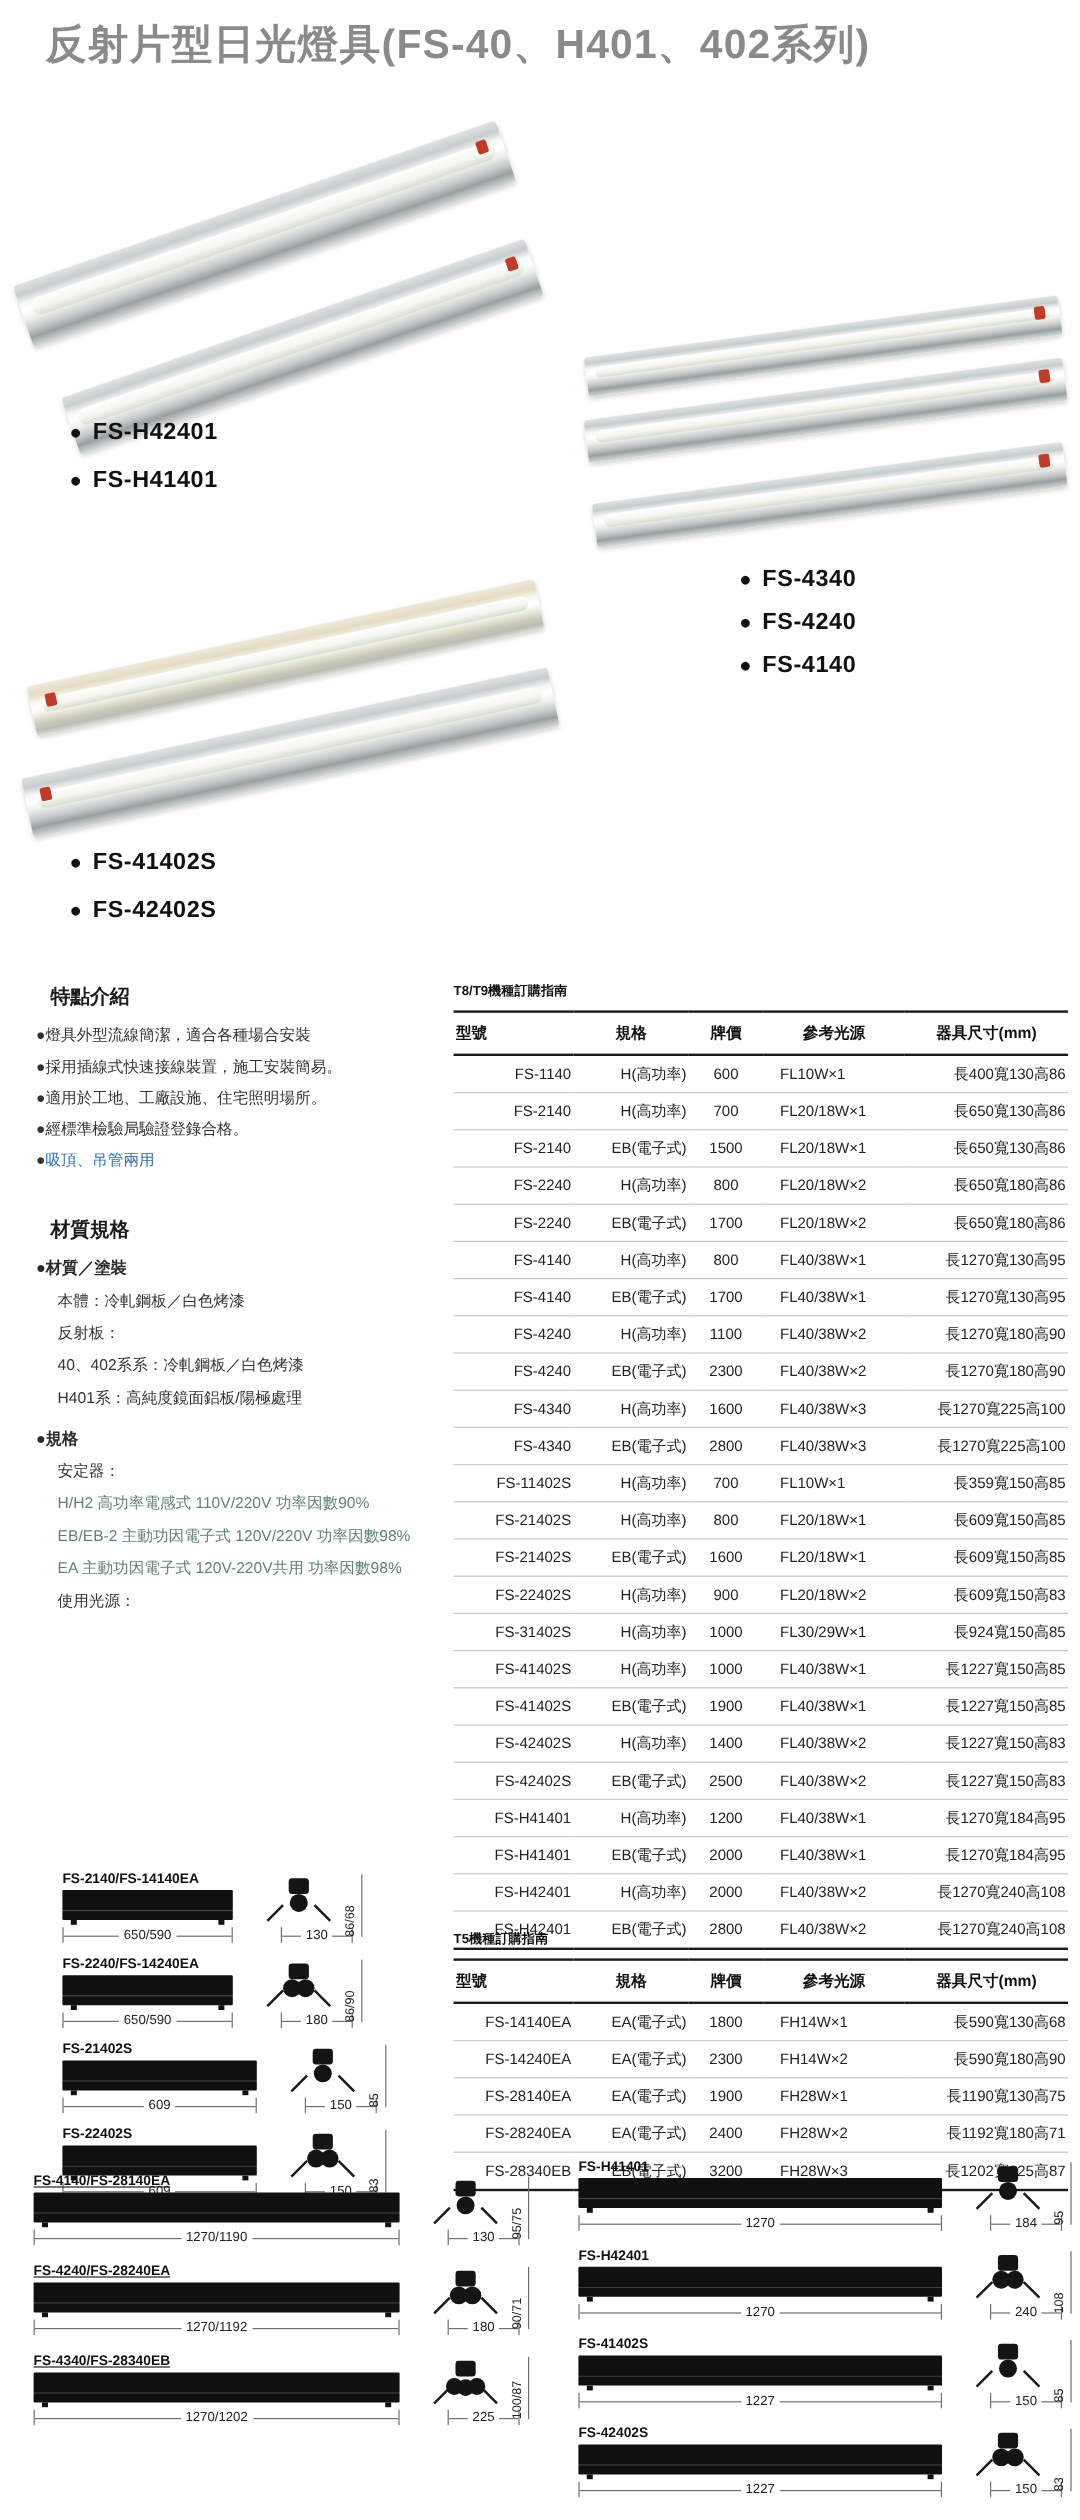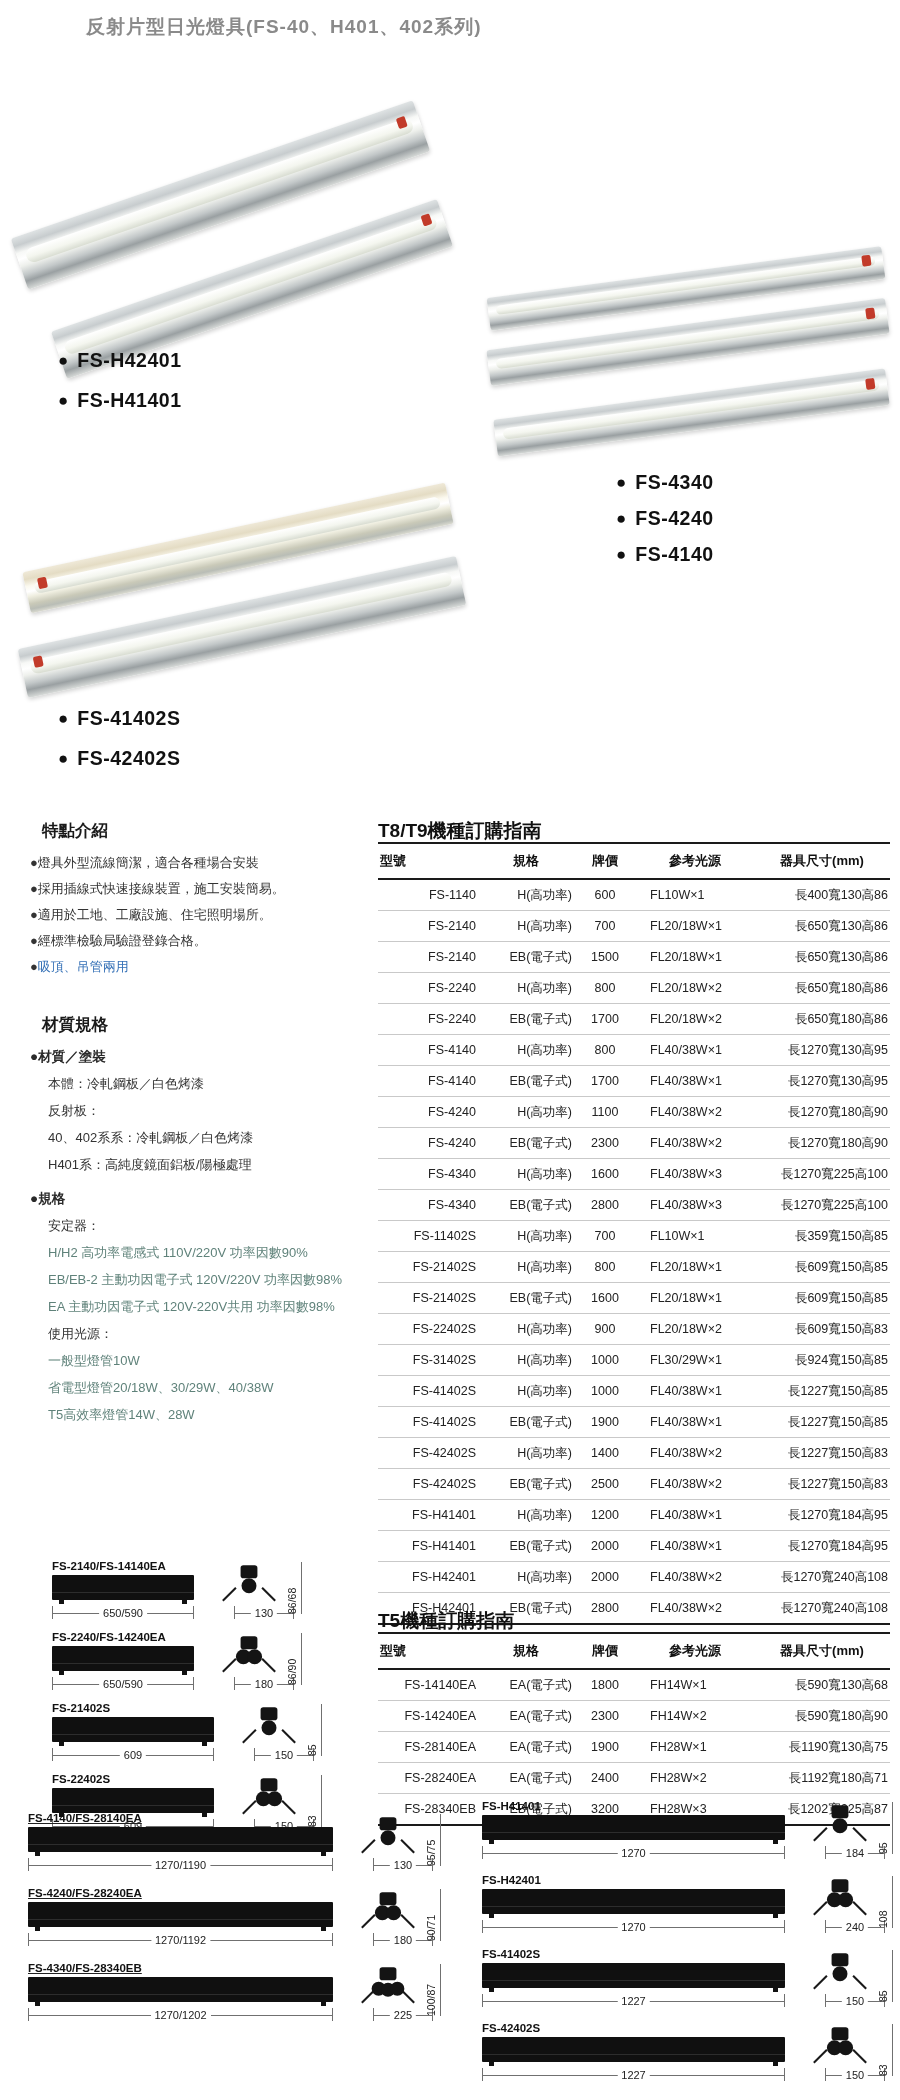--- a/index.html
+++ b/index.html
@@ -1,21 +1,21 @@
 <!DOCTYPE html>
 <html><head>
 <meta charset="utf-8">
 <style>
   html,body{margin:0;padding:0;background:#fff;}
   #page{position:relative;width:900px;height:2100px;background:#fff;overflow:hidden;
         font-family:"Liberation Sans","DejaVu Sans",sans-serif;color:#222;}
 
   
-  .page-title{position:absolute;left:38px;top:14px;font-size:19px;font-weight:bold;
-              color:#8a8a8a;letter-spacing:1px;margin-left:48px;}
+  .page-title{position:absolute;left:38px;top:14px;font-size:34px;font-weight:bold;
+              color:#8a8a8a;letter-spacing:1px;}
 
   
   .fixture{position:absolute;border-radius:3px;
     background:linear-gradient(180deg,#dfe3e4 0%,#c7ccce 16%,#f7f8f6 30%,#ffffff 42%,
                #eef0ec 55%,#c2c7c8 72%,#9aa0a2 84%,#d8dbd9 100%);
     box-shadow:0 2px 4px rgba(0,0,0,.18);}
   .fixture::before{content:"";position:absolute;left:2%;right:2%;top:28%;height:28%;
     border-radius:10px;background:linear-gradient(180deg,#ffffff,#f4f6ef 55%,#d9ddd2);}
   .fixture::after{content:"";position:absolute;right:3%;top:22%;width:9px;height:11px;
     background:#c23b2a;border-radius:2px;}
@@ -35,21 +35,21 @@
   
   .sec-head{position:absolute;left:42px;font-size:16.5px;font-weight:bold;color:#1a1a1a;}
   .textblock{position:absolute;left:30px;font-size:13px;color:#333;}
   .feat{line-height:26px;white-space:nowrap;}
   .sub-bold{font-weight:bold;font-size:13.5px;color:#2a2a2a;line-height:26px;}
   .ind{padding-left:18px;line-height:27px;white-space:nowrap;}
   .blue{color:#3470b6;}
   .teal{color:#5f827a;}
 
   
-  .tbl-title{position:absolute;font-size:19px;font-weight:bold;color:#111;}
+  .tbl-title{position:absolute;font-size:11px;font-weight:bold;color:#111;}
   .otable{position:absolute;border-collapse:collapse;table-layout:fixed;width:512px;}
   .otable th{border-top:2px solid #1a1a1a;border-bottom:2px solid #1a1a1a;
     font-size:13px;font-weight:bold;padding:8px 2px;color:#111;text-align:center;}
   .otable td{border-bottom:1px solid #c9c9c9;font-size:12.5px;padding:6.5px 2px;color:#222;}
   .otable tr:last-child td{border-bottom:2px solid #1a1a1a;}
   .otable th:nth-child(1){text-align:left;padding-left:2px;}
   .otable td:nth-child(1){text-align:right;padding-left:2px;}
   .otable td:nth-child(2){text-align:right;padding-left:16px;}
   .otable td:nth-child(3){text-align:center;}
   .otable td:nth-child(4){text-align:left;padding-left:14px;}
@@ -160,25 +160,20 @@
 
   <div class="textblock" style="top:1186px;">
     <div class="sub-bold">●規格</div>
     <div class="ind">安定器：</div>
     <div id="ballast-lines">
         <div class="ind teal" style="color: rgb(95, 130, 122);">H/H2 高功率電感式 110V/220V 功率因數90%</div>
         <div class="ind teal" style="color: rgb(95, 130, 122);">EB/EB-2 主動功因電子式 120V/220V 功率因數98%</div>
         <div class="ind teal" style="color: rgb(95, 130, 122);">EA 主動功因電子式 120V-220V共用 功率因數98%</div>
       </div>
     <div class="ind">使用光源：</div>
-    <div id="source-lines">
-        <div class="ind teal" style="color: rgb(95, 130, 122);">一般型燈管10W</div>
-        <div class="ind teal" style="color: rgb(95, 130, 122);">省電型燈管20/18W、30/29W、40/38W</div>
-        <div class="ind teal" style="color: rgb(95, 130, 122);">T5高效率燈管14W、28W</div>
-      </div>
   </div>
 
   <div class="tbl-title" style="left:378px;top:818px;">T8/T9機種訂購指南</div>
   <table class="otable" id="t8-table" style="left:378px;top:842px;">
     <colgroup>
         <col class="col-model">
         <col class="col-spec">
         <col class="col-price">
         <col class="col-lamp">
         <col class="col-size">

